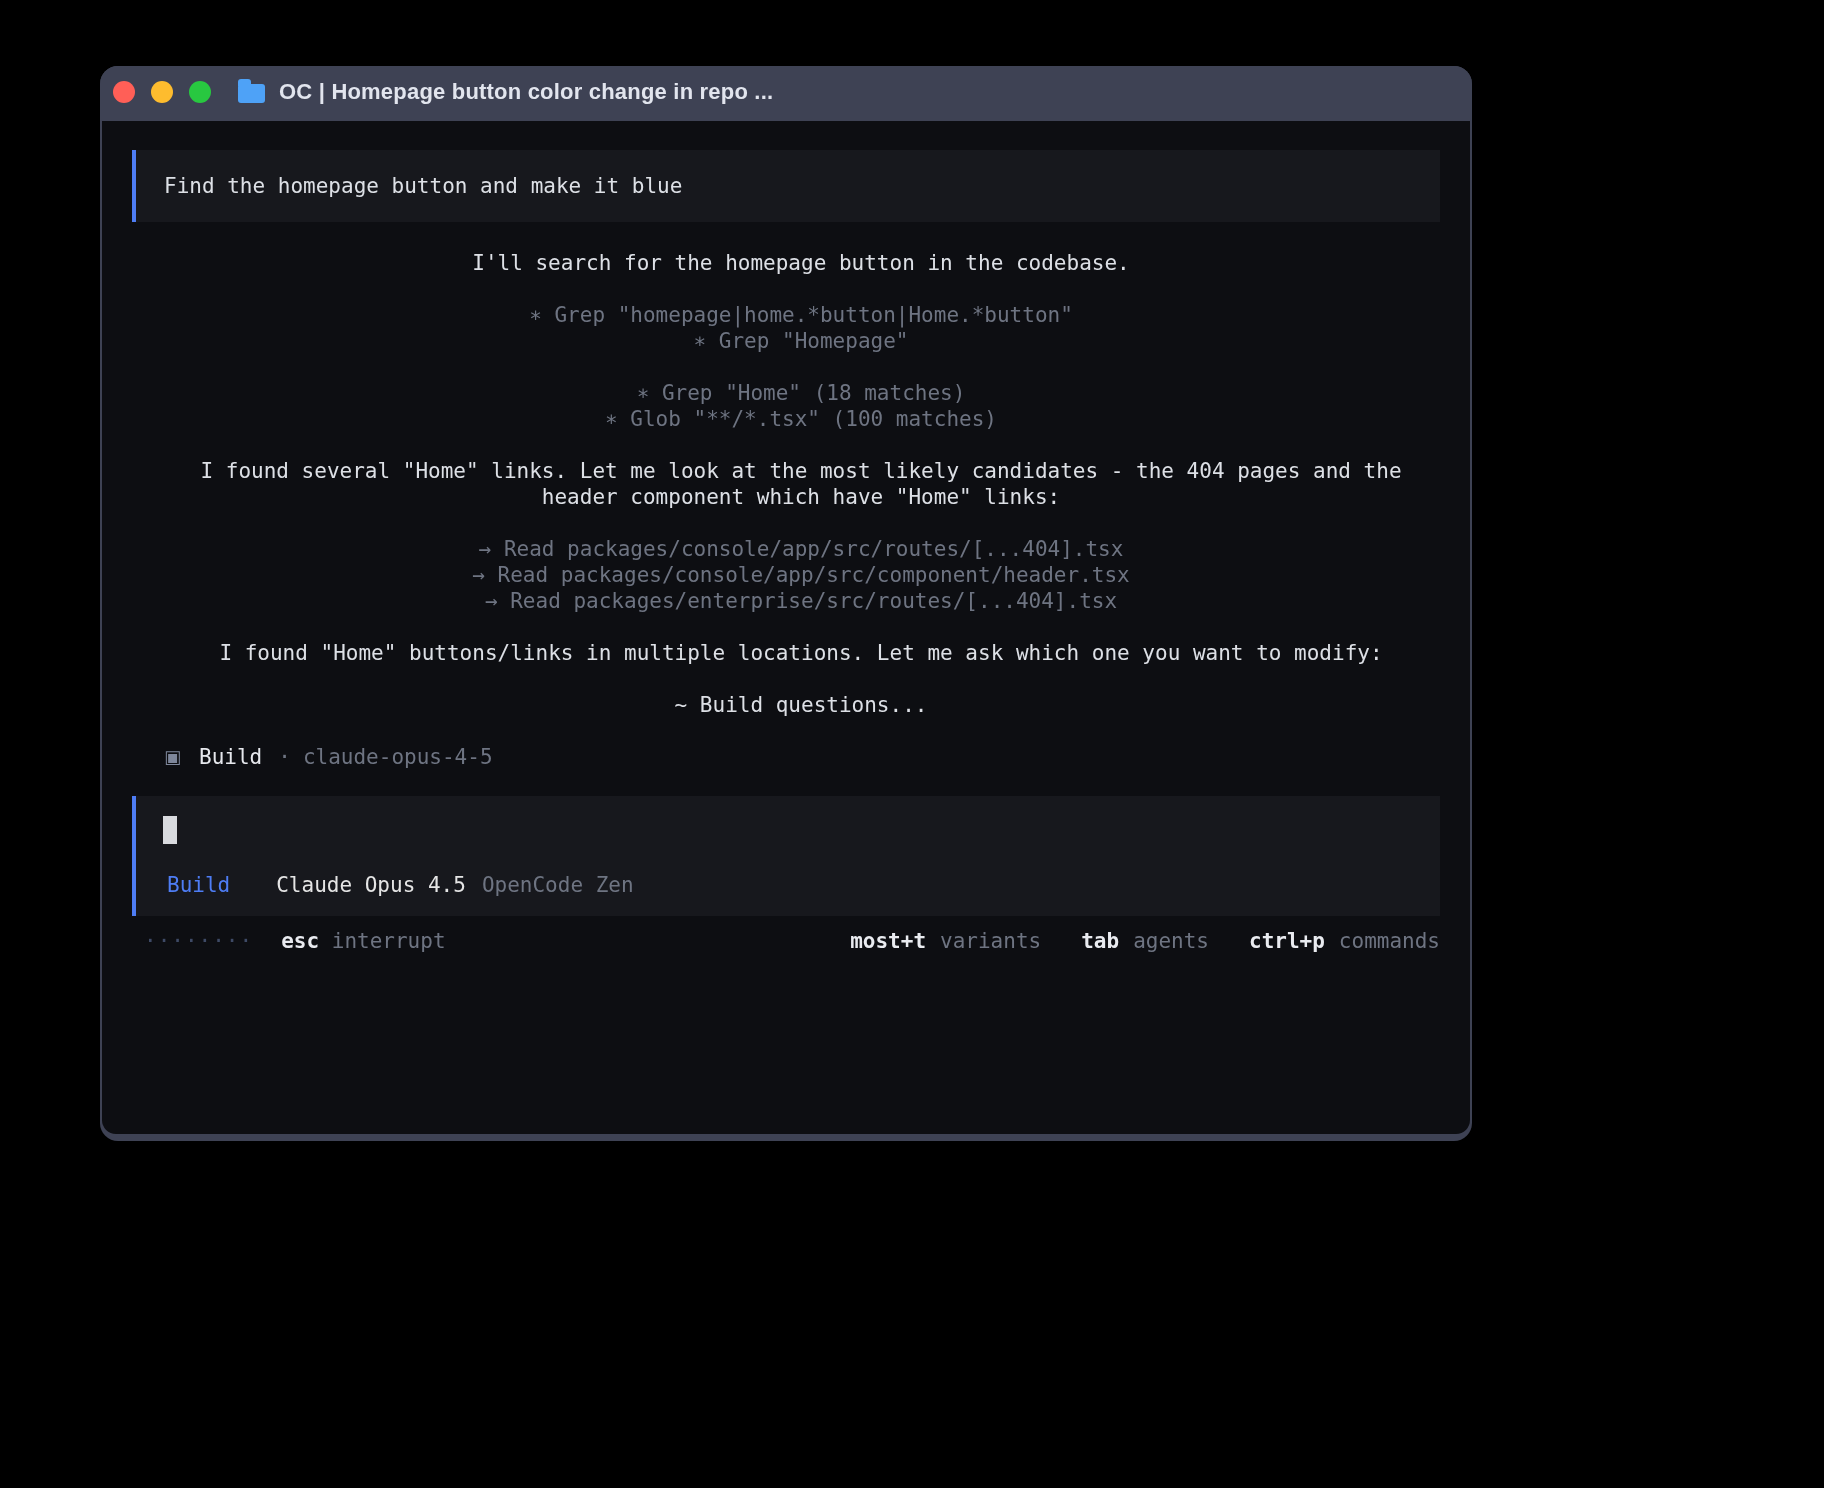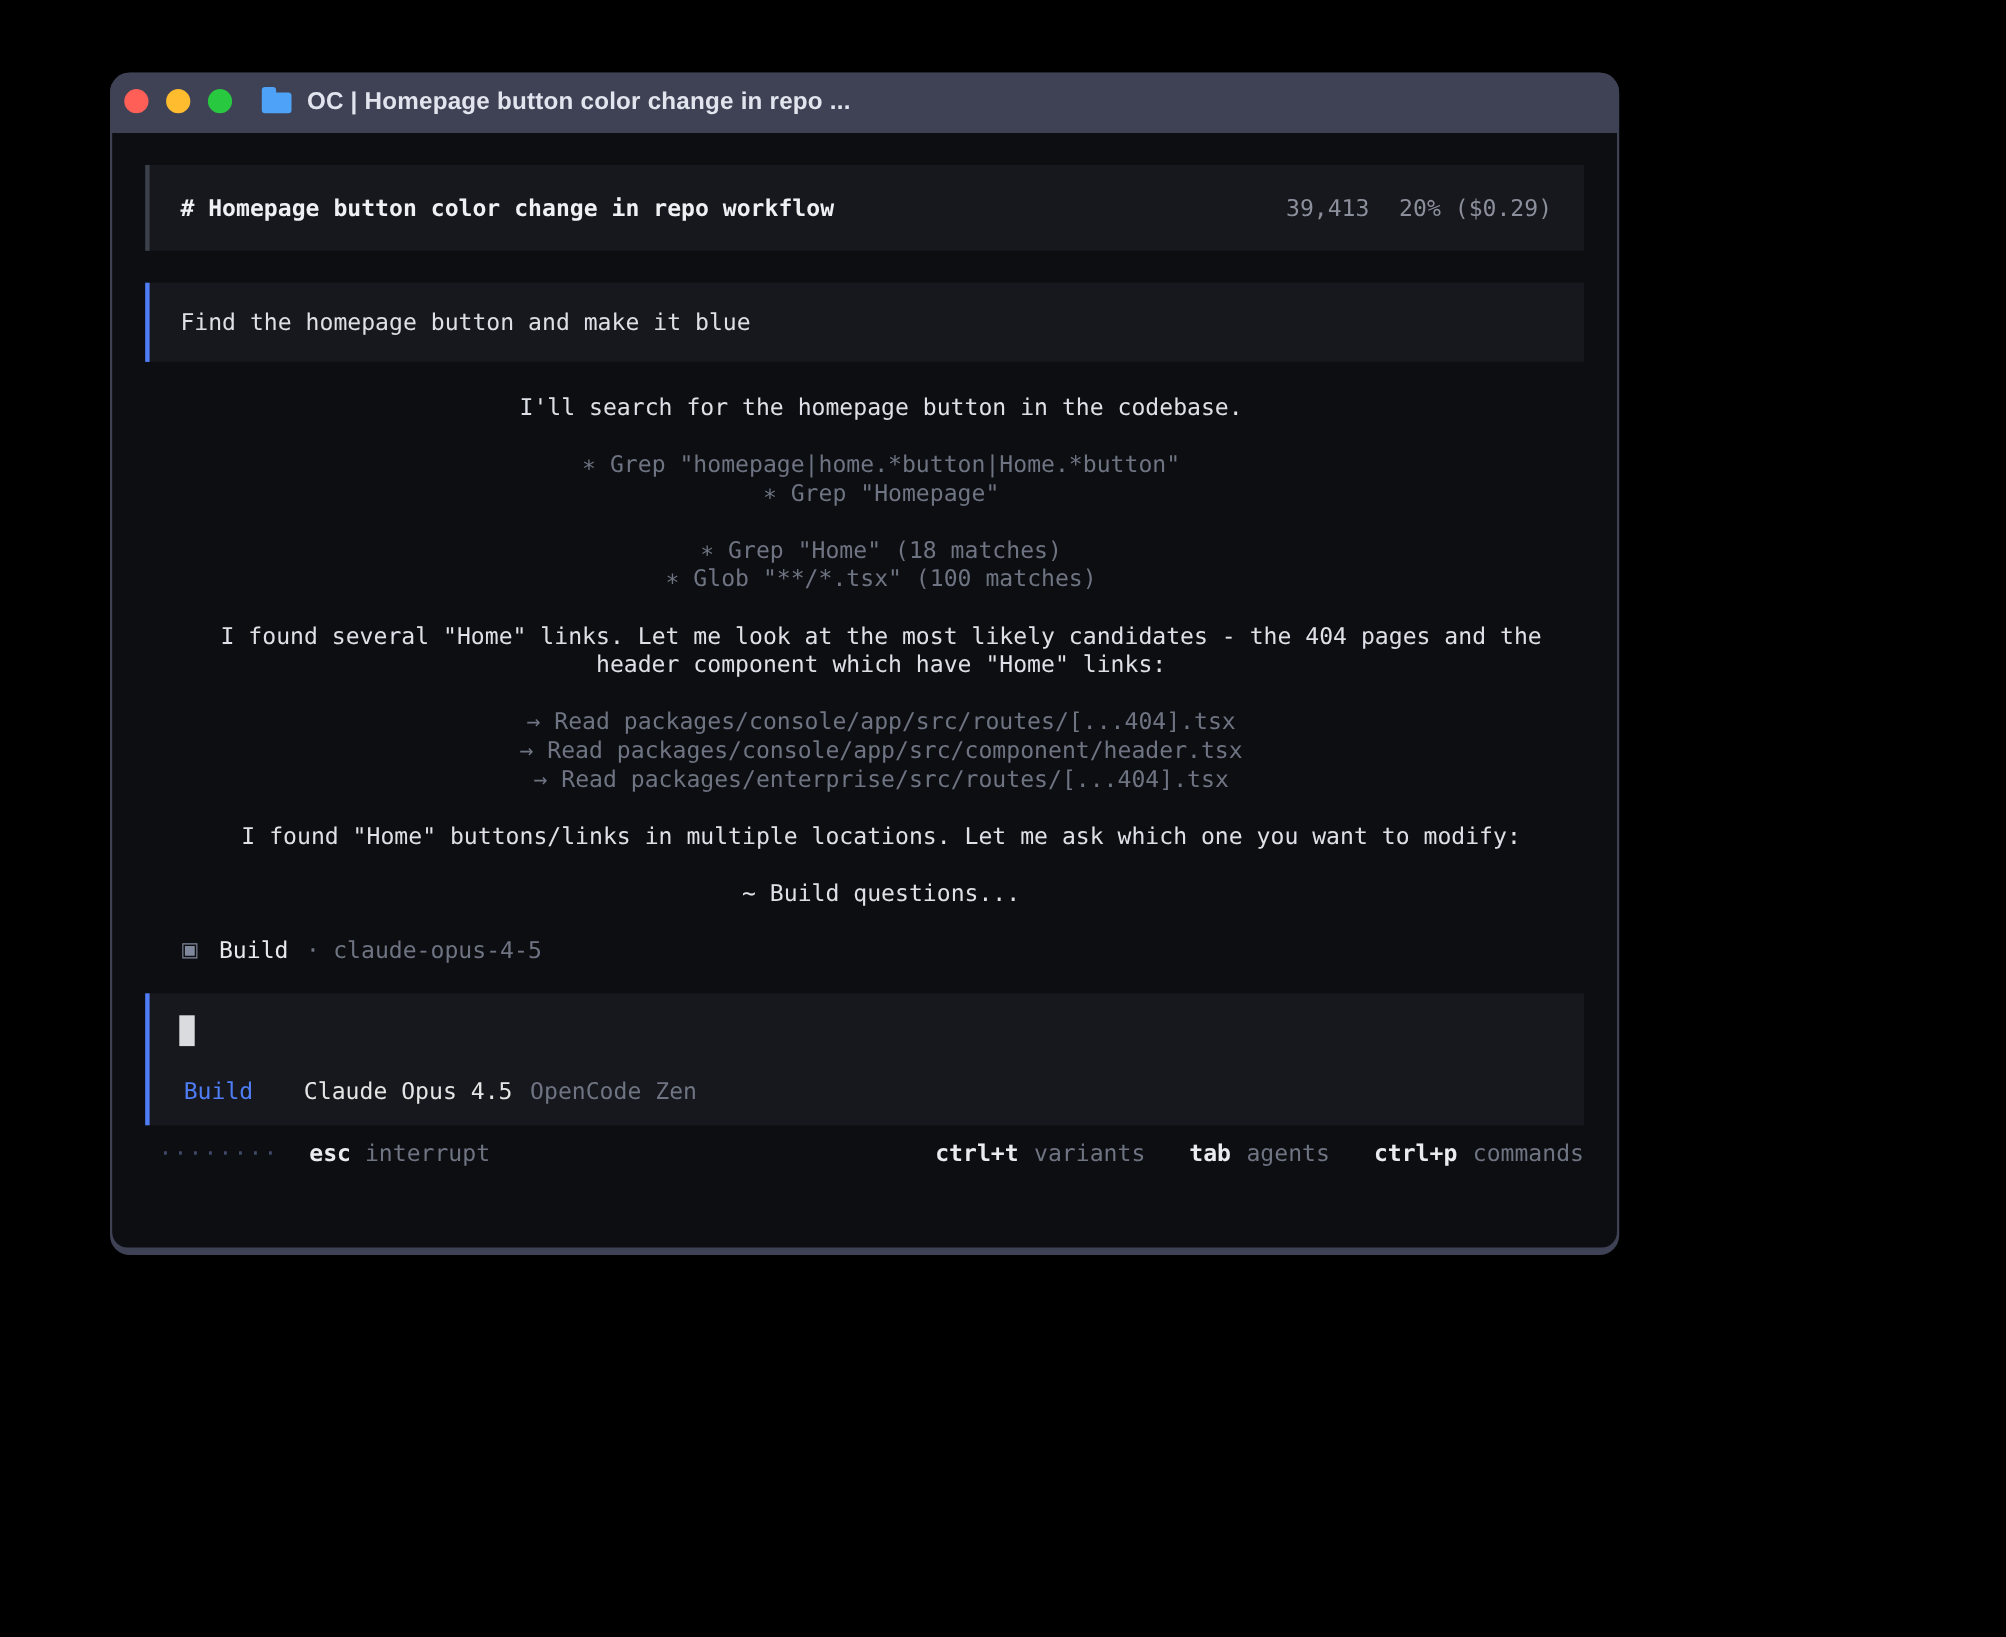--- a/index.html
+++ b/index.html
@@ -90,27 +90,20 @@
       <span class="light green"></span>
     </div>
     <div class="titlegroup">
       <span class="folder"></span>
       <span class="win-title">OC | Homepage button color change in repo ...</span>
     </div>
   </div>
 
   <div class="term">
 
-    <div class="panel header-panel">
-      <span class="header-title"># Homepage button color change in repo workflow</span>
-      <span class="header-stats">
-        <span>39,413</span>
-        <span>20% ($0.29)</span>
-      </span>
-    </div>
 
     <div class="panel blue user-panel">
       <span>Find the homepage button and make it blue</span>
     </div>
 
     <div class="transcript">
 
       <div class="block">
         <div class="line text">I'll search for the homepage button in the codebase.</div>
       </div>
@@ -167,21 +160,21 @@
     <div class="statusbar">
       <div class="status-left">
         <span class="spinner">········</span>
         <span>
           <span class="key">esc</span>
           <span class="hint">interrupt</span>
         </span>
       </div>
       <div class="status-right">
         <span class="shortcut">
-          <span class="key">ctrl+t</span>
+          <span class="key">most+t</span>
           <span class="hint">variants</span>
         </span>
         <span class="shortcut">
           <span class="key">tab</span>
           <span class="hint">agents</span>
         </span>
         <span class="shortcut">
           <span class="key">ctrl+p</span>
           <span class="hint">commands</span>
         </span>

